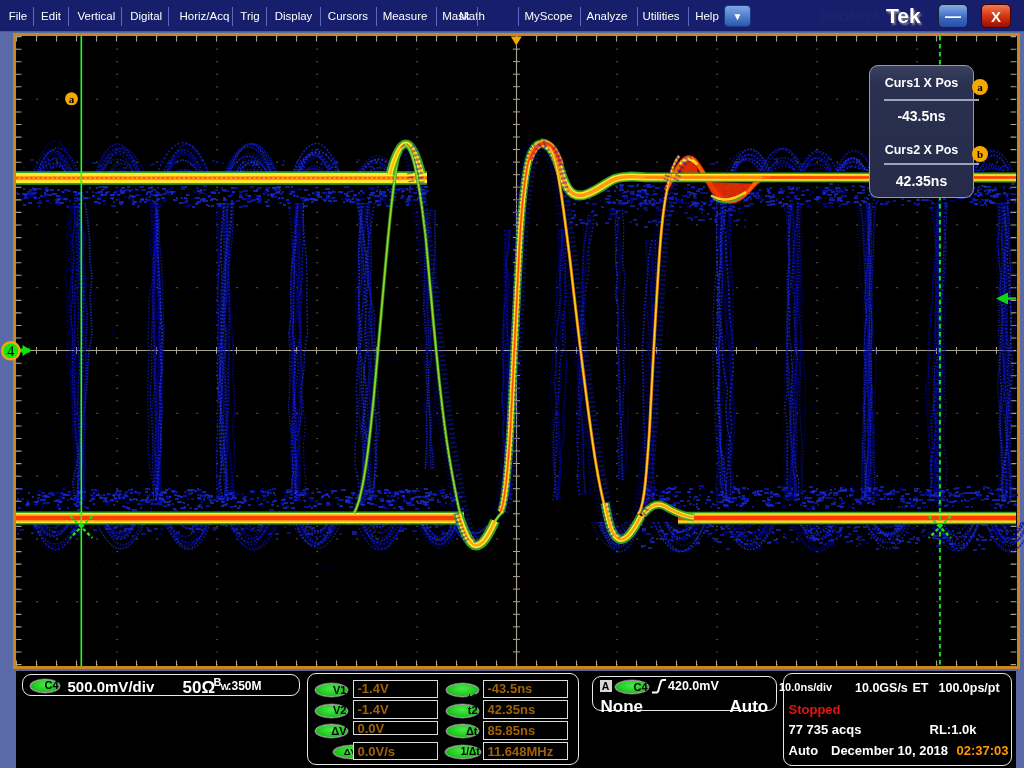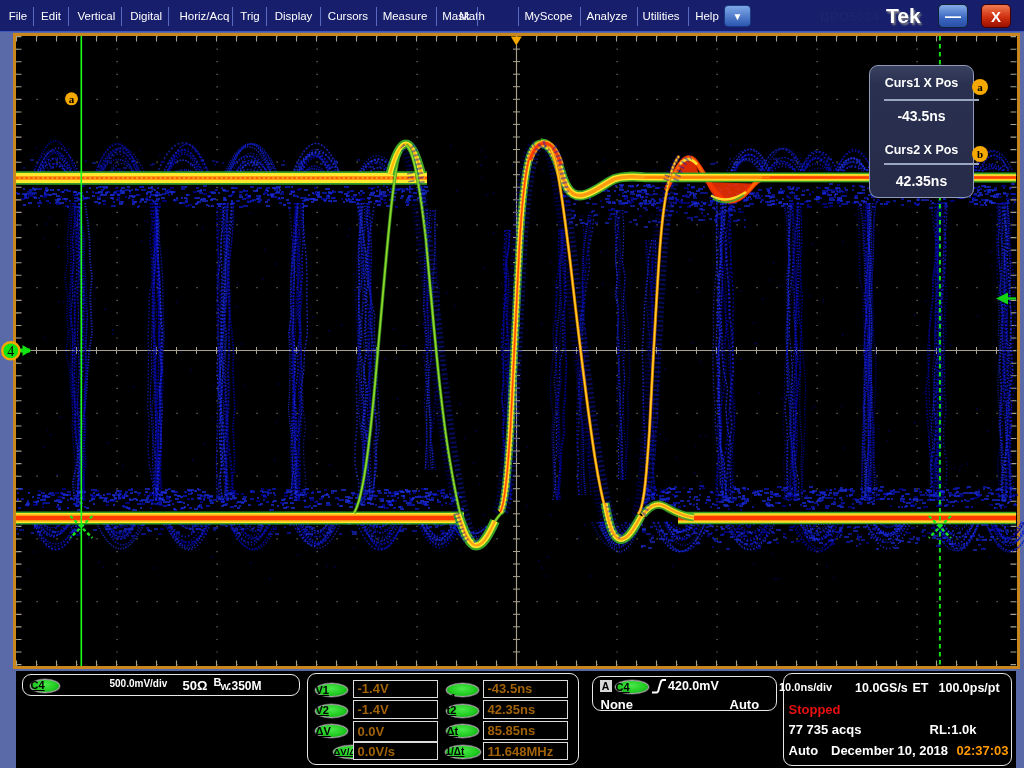--- a/index.html
+++ b/index.html
@@ -1,23 +1,23 @@
 <!DOCTYPE html>
 <html><head><meta charset="utf-8"><style>
 *{margin:0;padding:0;box-sizing:border-box;}
 html,body{width:1024px;height:768px;overflow:hidden;background:#5a69a8;font-family:"Liberation Sans",sans-serif;}
 #menubar{position:absolute;left:0;top:0;width:1024px;height:32px;background:#171e6b;border-bottom:1.5px solid #3f57c2;}
 .mi{position:absolute;top:9.5px;color:#fff;font-size:11.5px;}
 .msep{position:absolute;top:7px;width:1px;height:19px;background:#5a6ac0;}
 #screenborder{position:absolute;left:12.5px;top:33px;width:1007px;height:635.5px;background:#000;border:3.5px solid #c8861c;}
 #bottomarea{position:absolute;left:16px;top:671px;width:1000px;height:97px;background:#000;}
 .panel{position:absolute;background:#000;border:1.5px solid #e8e8e8;border-radius:9px;}
-.badge{position:absolute;border-radius:50%/50%;background:radial-gradient(ellipse at 50% 38%,#4ae84a 0%,#22cc22 55%,#0f9a12 100%);border:1.5px solid #aaa;box-shadow:0 0 0 0.5px #666;display:flex;align-items:center;justify-content:flex-start;text-decoration:underline;}
+.badge{position:absolute;border-radius:50%/50%;background:radial-gradient(ellipse at 50% 38%,#4ae84a 0%,#22cc22 55%,#0f9a12 100%);border:1.5px solid #aaa;box-shadow:0 0 0 0.5px #666;display:flex;align-items:center;justify-content:flex-end;}
 .badge span{font-weight:bold;color:#000;line-height:1;}
-.wt{color:#fff;font-weight:bold;position:absolute;white-space:nowrap;font-size:13px;}
+.wt{color:#fff;font-weight:bold;position:absolute;white-space:nowrap;font-size:17px;}
 .cell{position:absolute;border:1px solid #dcdcdc;background:#000;color:#a16207;font-weight:bold;font-size:13px;padding-left:4px;display:flex;align-items:center;}
 #cursbox{position:absolute;left:869px;top:65px;width:105px;height:133px;background:linear-gradient(#39415f 0%,#2a3050 14%,#262b49 100%);border:1.5px solid #8d9ab9;border-radius:9px;color:#fff;}
 .cbt{position:absolute;font-weight:bold;font-size:13px;color:#fff;width:100%;text-align:center;}
 .csep{position:absolute;left:14px;width:95px;height:1.5px;background:#9aa6c0;}
 .ccirc{position:absolute;left:102px;width:16px;height:16px;border-radius:50%;background:#f5a800;color:#000;font-weight:bold;font-size:11px;text-align:center;line-height:16px;font-family:"Liberation Serif",serif;}
 </style></head>
 <body>
 <div id="menubar">
     <div class="mi" style="left:18px;transform:translateX(-50%);">File</div>
     <div class="mi" style="left:51px;transform:translateX(-50%);">Edit</div>
@@ -676,42 +676,42 @@
 <div class="csep" style="top:97px;"></div>
 <div class="cbt" style="top:107px;font-size:14px;">42.35ns</div>
 </div>
 
 <div id="bottomarea">
 
 <div class="panel" style="left:5.5px;top:3px;width:278px;height:22px;"></div>
 <div class="badge" style="left:13.5px;top:7.5px;width:30px;height:14px;">
       <span style="font-size:11px;">C4</span>
     </div>
-<div class="wt" style="left:51.5px;top:7px;font-size:10px;margin-left:42px;">500.0mV/div</div>
+<div class="wt" style="left:51.5px;top:7px;font-size:15px;">500.0mV/div</div>
 <div class="wt" style="left:166.5px;top:7px;">50Ω</div>
 <div class="wt" style="left:197.5px;top:5px;font-size:11px;">B</div>
 <div class="wt" style="left:204.5px;top:11px;font-size:9px;">W</div>
 <div class="wt" style="left:211.5px;top:7.5px;font-size:12px;">:350M</div>
 
 <div class="panel" style="left:291px;top:2px;width:272px;height:92px;"></div>
 <div class="badge" style="left:298.5px;top:12px;width:33px;height:14px;">
       <span style="font-size:11px;">V1</span>
     </div>
     <div class="badge" style="left:298.5px;top:32.7px;width:33px;height:14px;">
       <span style="font-size:11px;">V2</span>
     </div>
     <div class="badge" style="left:298.5px;top:53.4px;width:33px;height:14px;">
       <span style="font-size:11px;">ΔV</span>
     </div>
     <div class="badge" style="left:296.5px;top:74.1px;width:38px;height:14px;margin-left:20px;">
       <span style="font-size:9.5px;">ΔV/Δt</span>
     </div>
 <div class="cell" style="left:336.5px;top:8.7px;width:85.5px;height:18.6px;">-1.4V</div>
 <div class="cell" style="left:336.5px;top:29.4px;width:85.5px;height:18.6px;">-1.4V</div>
-<div class="cell" style="left:336.5px;top:50.1px;width:85.5px;height:21px;">0.0V</div>
+<div class="cell" style="left:336.5px;top:50.1px;width:85.5px;height:14px;">0.0V</div>
 <div class="cell" style="left:336.5px;top:70.8px;width:85.5px;height:18.6px;">0.0V/s</div>
 <div class="badge" style="left:429.5px;top:12px;width:33px;height:14px;">
       <span style="font-size:11px;margin-top:16px;">t1</span>
     </div>
     <div class="badge" style="left:429.5px;top:32.7px;width:33px;height:14px;">
       <span style="font-size:11px;">t2</span>
     </div>
     <div class="badge" style="left:429.5px;top:53.4px;width:33px;height:14px;">
       <span style="font-size:11px;">Δt</span>
     </div>

